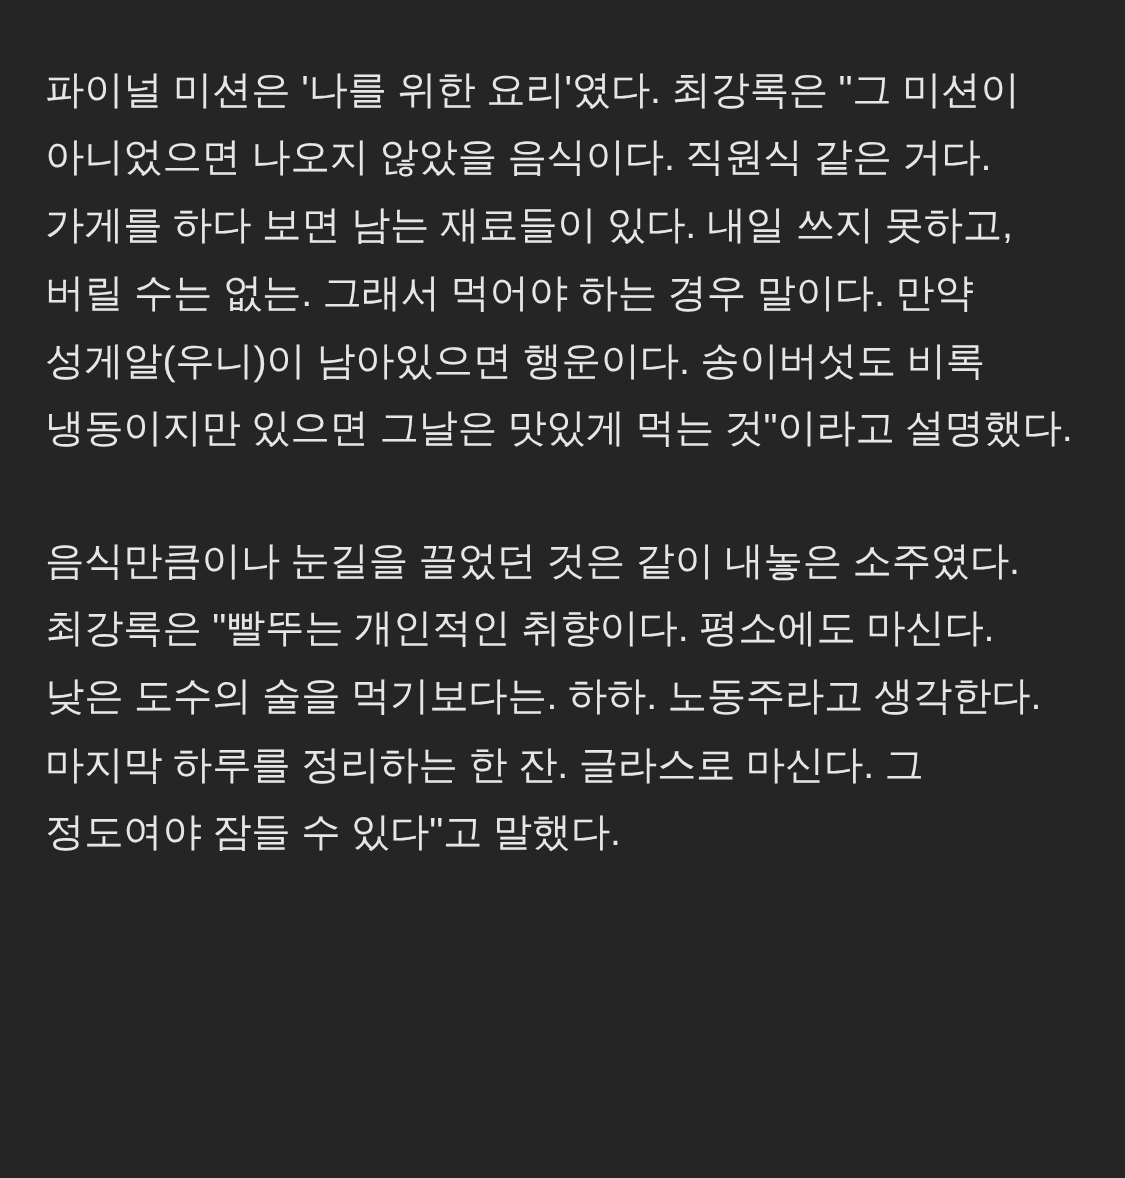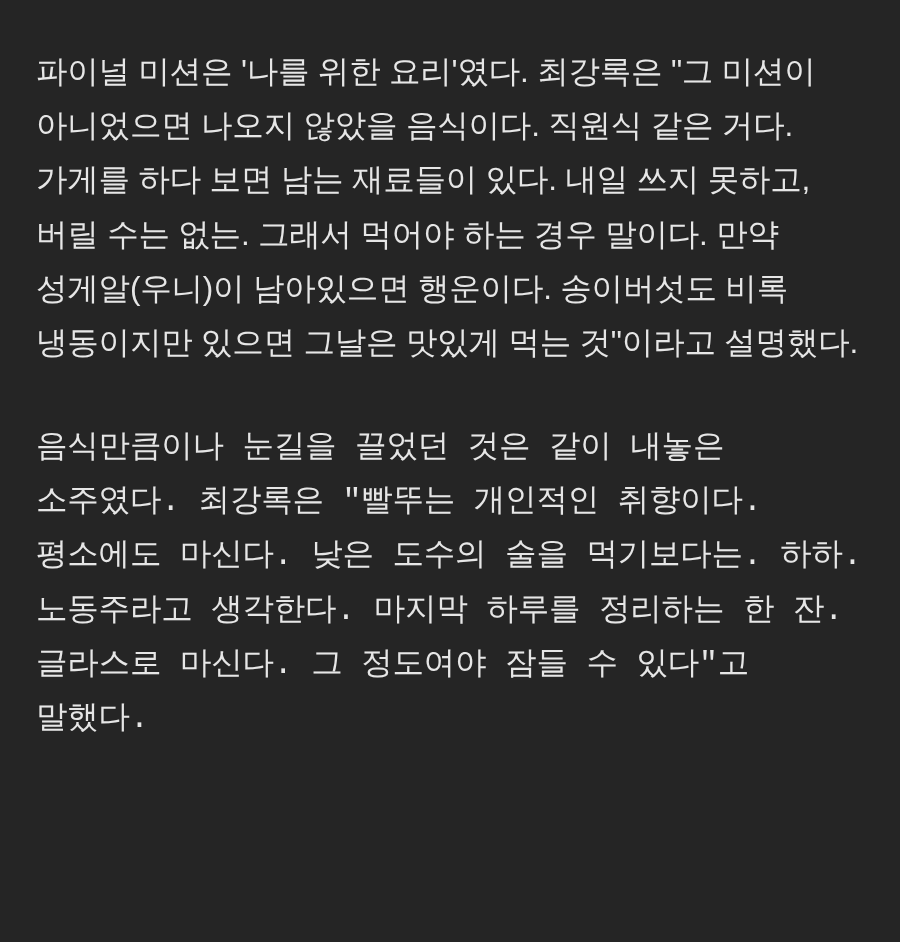--- a/index.html
+++ b/index.html
@@ -22,21 +22,20 @@
     color: #e6e6e6;
     font-size: 31.5px;
     line-height: 1.72;
     letter-spacing: -0.2px;
     margin: 0;
     word-break: keep-all;
     text-align: left;
   }
   .para + .para {
     margin-top: 52px;
-    font-family: Liberation Mono, monospace;
   }
 </style>
 </head>
 <body>
 
 <div class="article">
   <p class="para">파이널 미션은 '나를 위한 요리'였다. 최강록은 "그 미션이 아니었으면 나오지 않았을 음식이다. 직원식 같은 거다. 가게를 하다 보면 남는 재료들이 있다. 내일 쓰지 못하고, 버릴 수는 없는. 그래서 먹어야 하는 경우 말이다. 만약 성게알(우니)이 남아있으면 행운이다. 송이버섯도 비록 냉동이지만 있으면 그날은 맛있게 먹는 것"이라고 설명했다.</p>
   <p class="para">음식만큼이나 눈길을 끌었던 것은 같이 내놓은 소주였다. 최강록은 "빨뚜는 개인적인 취향이다. 평소에도 마신다. 낮은 도수의 술을 먹기보다는. 하하. 노동주라고 생각한다. 마지막 하루를 정리하는 한 잔. 글라스로 마신다. 그 정도여야 잠들 수 있다"고 말했다.</p>
 </div>
 

